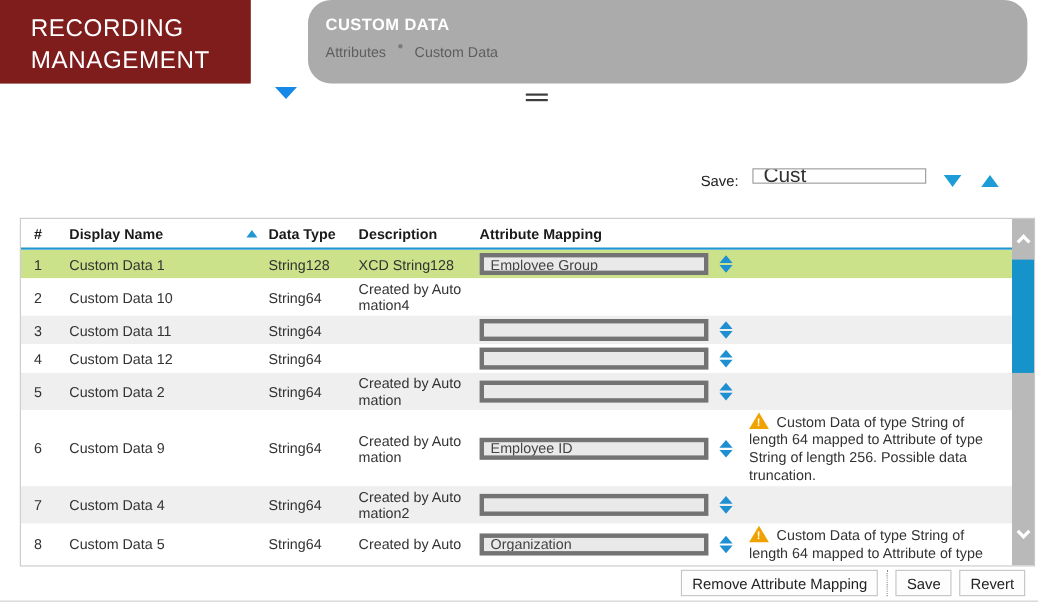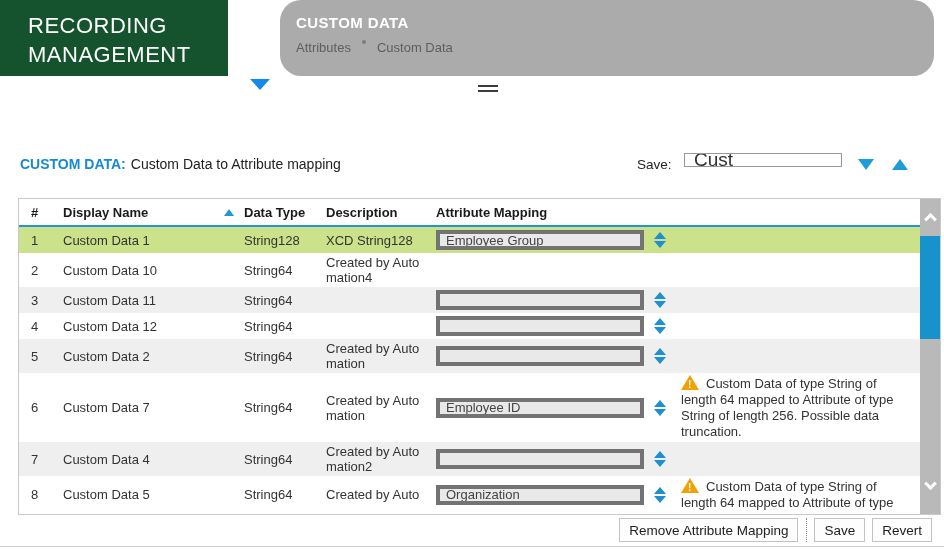--- a/index.html
+++ b/index.html
@@ -1,21 +1,21 @@
 <!DOCTYPE html>
 <html><head>
 <meta charset="utf-8">
 <style>
   * { box-sizing: border-box; margin: 0; padding: 0; }
   html,body { width: 944px; height: 554px; background:#fff; overflow:hidden;
     font-family:"Liberation Sans","DejaVu Sans",sans-serif; }
   .stage { position:relative; width:944px; height:554px; background:#fff; }
 
   
-  .hdr-blue { position:absolute; left:0; top:0; width:228px; height:76px; background:#14532d; }
+  .hdr-blue { position:absolute; left:0; top:0; width:228px; height:76px; background:#7f1d1d; }
   .app-title { padding:11px 0 0 28px; color:#fff; font-size:22px; line-height:29px;
     font-weight:400; letter-spacing:.5px; }
   .notch { position:absolute; left:228px; top:44px; width:64px; height:64px;
     border-radius:50%; background:#fff; }
   .notch-tri { position:absolute; left:250px; top:79px; width:0; height:0;
     border-left:10px solid transparent; border-right:10px solid transparent;
     border-top:11px solid #1588e8; cursor:pointer; }
   .hdr-gray { position:absolute; left:280px; top:0; width:654px; height:76px; background:#ababab;border-radius:21px; }
   .page-title { padding:14px 0 0 16px; color:#fff; font-size:15px; font-weight:bold; letter-spacing:.4px; }
   .crumbs { margin:9px 0 0 16px; font-size:13px; color:#5e5e5e; display:flex; }
@@ -114,23 +114,20 @@
       <span class="crumb-dot"></span>
       <span class="crumb">Custom Data</span>
     </div>
   </div>
 
   <div class="splitter">
       <div></div>
       <div></div>
     </div>
 
-  <div class="panel-heading">
-    <span class="lbl">CUSTOM DATA:</span><span>Custom Data to Attribute mapping</span>
-  </div>
 
   <div class="find-label">Save:</div>
   <input class="find-input" value="Cust" style="">
   <div class="tri-btn find-next"></div>
   <div class="tri-btn find-prev"></div>
 
   <div class="grid">
     <div class="thead">
       <div class="c-num">#</div>
       <div class="c-name">
@@ -216,21 +213,21 @@
         <span class="spin-down"></span>
       </span>
     </div>
     <div class="c-warn" style="visibility: hidden;">
       <span class="warn-icon"></span><span></span>
     </div>
   </div>
 
   <div class="trow">
     <div class="c-num">6</div>
-    <div class="c-name">Custom Data 7</div>
+    <div class="c-name">Custom Data 9</div>
     <div class="c-type">String64</div>
     <div class="c-desc">Created by Auto mation</div>
     <div class="c-map">
       <input class="map-input" readonly="" value="Employee ID" style="">
       <span class="spinner">
         <span class="spin-up"></span>
         <span class="spin-down"></span>
       </span>
     </div>
     <div class="c-warn">

